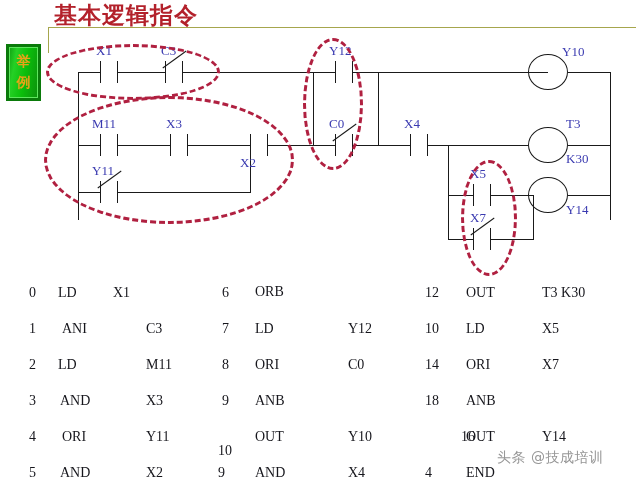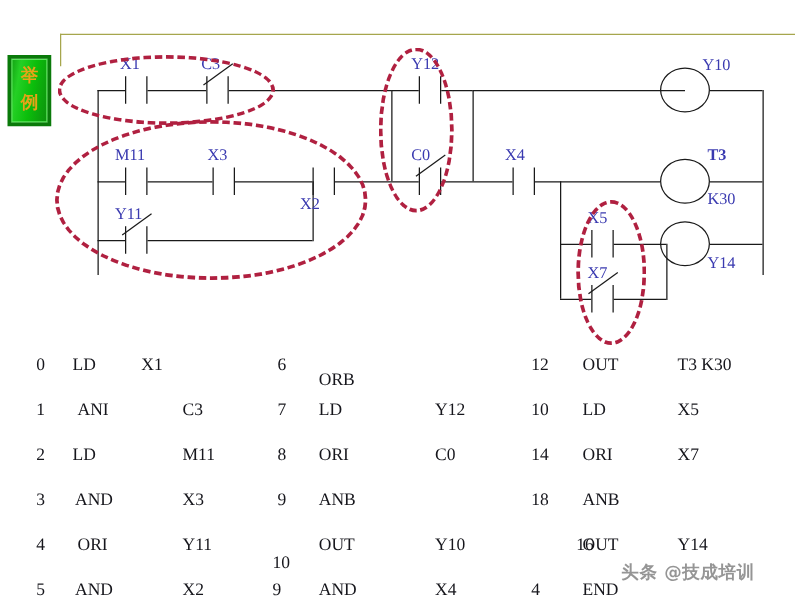--- a/index.html
+++ b/index.html
@@ -71,31 +71,32 @@
   .il .cell{
     position:absolute;white-space:nowrap;
     font-family:"Liberation Serif","DejaVu Serif",serif;
     font-size:14px;color:#16161c;line-height:14px;
   }
   .il .num{text-align:left;}
 
   
   .wm{
     position:absolute;left:497px;top:449px;white-space:nowrap;
-    font-family:"DejaVu Sans",sans-serif;font-size:14px;font-weight:bold;
+    font-family:"DejaVu Sans",sans-serif;font-size:14px;font-weight:normal;
     color:#8d8d8d;opacity:.92;letter-spacing:.5px;
   }
 </style>
 </head>
 <body>
 
 <div id="stage">
 
   <div class="hdr-rule-h"></div>
   <div class="hdr-rule-v"></div>
+  <div class="title">基本逻辑指令</div>
 
   <div class="badge">
     <span class="c1">举</span>
     <span class="c2">例</span>
   </div>
 
   <div>
 
     <div class="wire wv" style="left:78px;top:72px;height:148px;"></div>
 
@@ -172,21 +173,21 @@
     <div class="wire wh" style="left:353px;top:145px;width:57px;"></div>
 
     <div class="contact" style="left:410px;top:134px;">
       <i class="l"></i>
         <i class="r"></i>
     </div>
     <div class="clabel" style="left:404px;top:117px;">X4</div>
     <div class="wire wh" style="left:428px;top:145px;width:100px;"></div>
 
     <div class="coil" style="left:528px;top:127px;"></div>
-    <div class="clabel" style="left:566px;top:117px;font-weight:bold;">T3</div>
+    <div class="clabel" style="left:566px;top:117px;">T3</div>
     <div class="clabel" style="left:566px;top:152px;">K30</div>
     <div class="wire wh" style="left:568px;top:145px;width:42px;"></div>
 
     <div class="wire wv" style="left:448px;top:145px;height:94px;"></div>
     <div class="wire wh" style="left:448px;top:195px;width:25px;"></div>
     <div class="contact" style="left:473px;top:184px;">
       <i class="l"></i>
         <i class="r"></i>
     </div>
     <div class="clabel" style="left:470px;top:167px;">X5</div>
@@ -232,21 +233,21 @@
 
     <div class="cell num" style="left:29px;top:158px;">4</div>
     <div class="cell" style="left:62px;top:158px;">ORI</div>
     <div class="cell" style="left:146px;top:158px;">Y11</div>
 
     <div class="cell num" style="left:29px;top:194px;">5</div>
     <div class="cell" style="left:60px;top:194px;">AND</div>
     <div class="cell" style="left:146px;top:194px;">X2</div>
 
     <div class="cell num" style="left:222px;top:14px;">6</div>
-    <div class="cell" style="left:255px;top:26px;">ORB</div>
+    <div class="cell" style="left:255px;top:13px;">ORB</div>
     <div class="cell" style="left:348px;top:14px;"></div>
 
     <div class="cell num" style="left:222px;top:50px;">7</div>
     <div class="cell" style="left:255px;top:50px;">LD</div>
     <div class="cell" style="left:348px;top:50px;">Y12</div>
 
     <div class="cell num" style="left:222px;top:86px;">8</div>
     <div class="cell" style="left:255px;top:86px;">ORI</div>
     <div class="cell" style="left:348px;top:86px;">C0</div>
 

